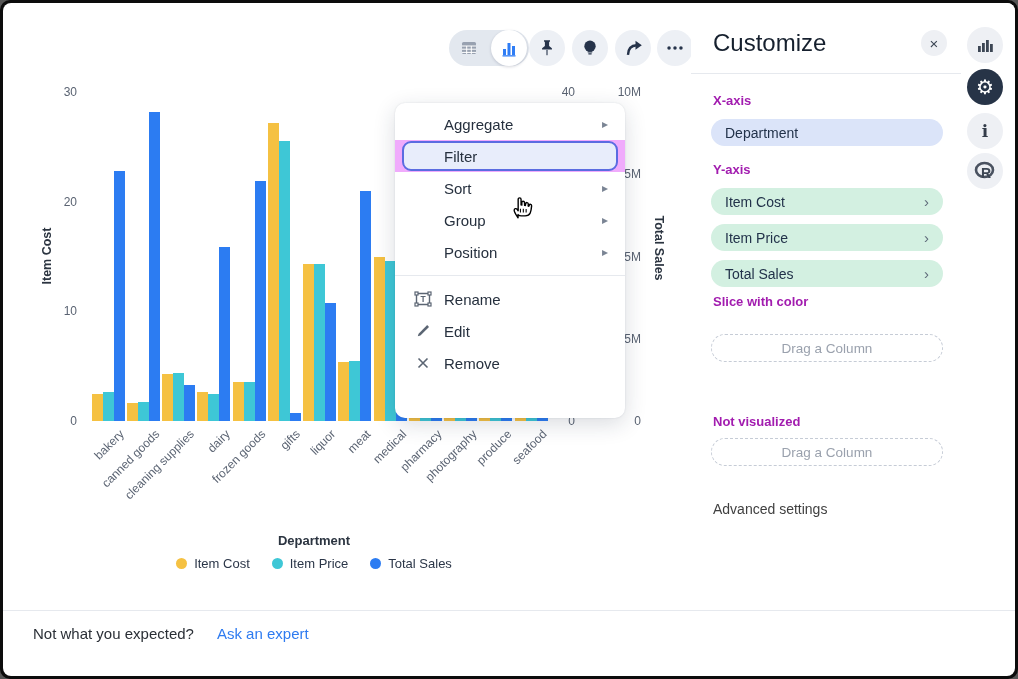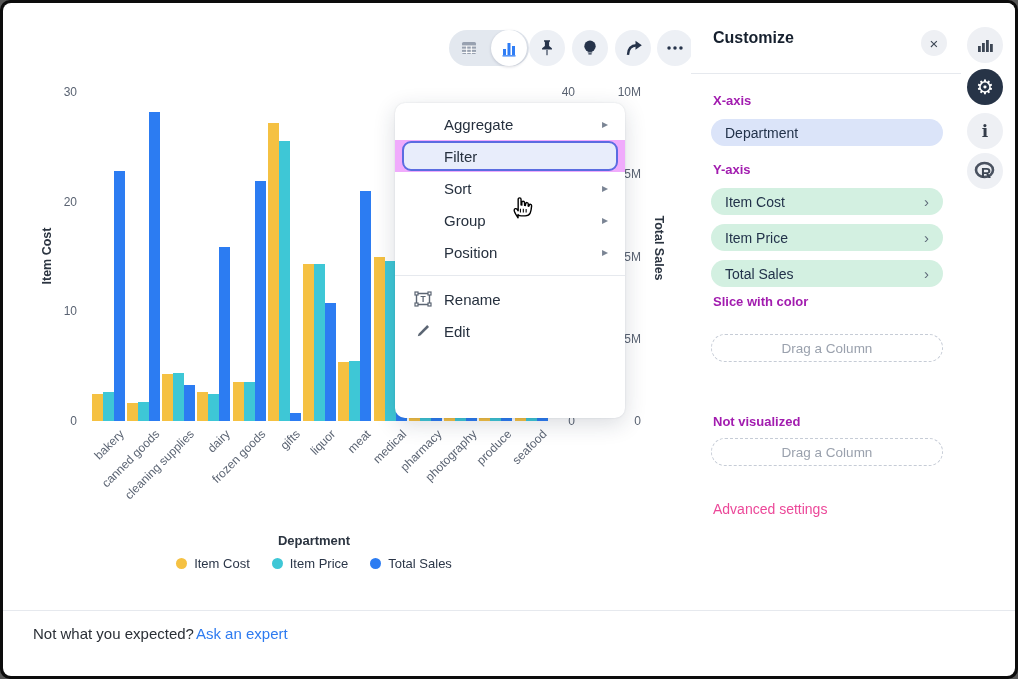--- a/index.html
+++ b/index.html
@@ -29,38 +29,38 @@
   .menu-item .sub-arrow{position:absolute;right:17px;color:#7a8494;font-size:12px;}
   .menu-item .mi-icon{position:absolute;left:19px;top:7px;width:18px;height:18px;color:#5b6573;}
   .menu-item.hl{background:#f0abfc;}
   .hl-box{position:absolute;left:7px;right:7px;top:1px;bottom:1px;border:2px solid #5b6ce1;background:#e8edfb;border-radius:9px;box-sizing:border-box;}
   .hl-label{position:relative;z-index:2;}
   .menu-divider{height:1px;background:#e6e9ee;margin:7px 0;}
   #hand-cursor{position:absolute;left:113px;top:52px;z-index:30;}
   
   #panel{left:688px;top:0;width:270px;height:607px;background:#fff;}
   .vline{position:absolute;top:0;width:1px;height:607px;background:#e6e9ee;}
-  #panel-header{position:absolute;left:22px;top:26px;font-size:16px;font-weight:700;color:#16202e;}
+  #panel-header{position:absolute;left:22px;top:26px;font-size:24px;font-weight:400;color:#16202e;}
   #panel-close{position:absolute;left:230px;top:27px;width:26px;height:26px;border-radius:50%;background:#eef0f4;display:flex;align-items:center;justify-content:center;font-size:15px;color:#3c4654;}
   #panel-hr{position:absolute;left:0;top:70px;width:270px;height:1px;background:#e6e9ee;}
   .sec-label{position:absolute;left:22px;font-size:13px;font-weight:700;color:#a21caf;}
   .pill{position:absolute;left:20px;width:232px;height:27px;border-radius:14px;display:flex;align-items:center;padding:0 14px;box-sizing:border-box;font-size:14px;color:#22324a;}
   .pill.blue{background:#dbe4f9;}
   .pill.green{background:#d3f0e1;justify-content:space-between;}
   .pill .chev{color:#5f6b7a;font-size:15px;}
   .dropzone{position:absolute;left:20px;width:232px;height:28px;border:1px dashed #c6ccd6;border-radius:15px;display:flex;align-items:center;justify-content:center;font-size:13.5px;color:#9aa1ad;box-sizing:border-box;}
-  #advanced-link{position:absolute;left:22px;top:498px;font-size:14px;color:#ec4899;}
+  #advanced-link{position:absolute;left:22px;top:498px;font-size:14px;color:#404040;}
   
   #rail{left:958px;top:0;width:57px;height:607px;background:#fff;}
   .rail-btn{position:absolute;left:6px;width:36px;height:36px;border-radius:50%;background:#eef0f4;display:flex;align-items:center;justify-content:center;}
   .rail-btn.dark{background:#273447;color:#fff;}
   #rail-info{font-family:"DejaVu Serif",serif;font-weight:700;font-size:17px;color:#333c49;}
   
   #footer-hr{left:0;top:607px;width:1012px;height:1px;background:#e6e9ee;}
-  #footer{left:30px;top:622px;display:flex;gap:2px;font-size:15px;align-items:center;}
+  #footer{left:30px;top:622px;display:flex;gap:23px;font-size:15px;align-items:center;}
   #footer-q{color:#2a2f36;}
   #footer-link{color:#2e7bf0;}
 </style>
 </head>
 <body>
 
 <div id="stage">
  <div id="app">
 
 
@@ -239,20 +239,26 @@
                 <text x="9" y="12.2" text-anchor="middle" font-size="8.5" font-weight="bold" fill="#5b6573" font-family="Liberation Sans, sans-serif">T</text>
               </svg></span>
             <span class="hl-label">Rename</span>
           </div>
           <div class="menu-item">
             <span class="mi-icon"><svg width="18" height="18" viewBox="0 0 18 18">
                 <path d="M13.2 3.1l1.8 1.8L6.4 13.5l-2.6.8.8-2.6z" fill="#5b6573"></path>
               </svg></span>
             <span class="hl-label">Edit</span>
           </div>
+          <div class="menu-item">
+            <span class="mi-icon"><svg width="18" height="18" viewBox="0 0 18 18">
+                <path d="M4.5 4.5l9 9M13.5 4.5l-9 9" stroke="#5b6573" stroke-width="1.6"></path>
+              </svg></span>
+            <span class="hl-label">Remove</span>
+          </div>
         </div>
 
   </div>
 
   <div class="vline" style="left:688px;"></div>
   <div class="abs" id="panel">
     <div id="panel-header">Customize</div>
     <div id="panel-close">×</div>
     <div id="panel-hr"></div>
 

